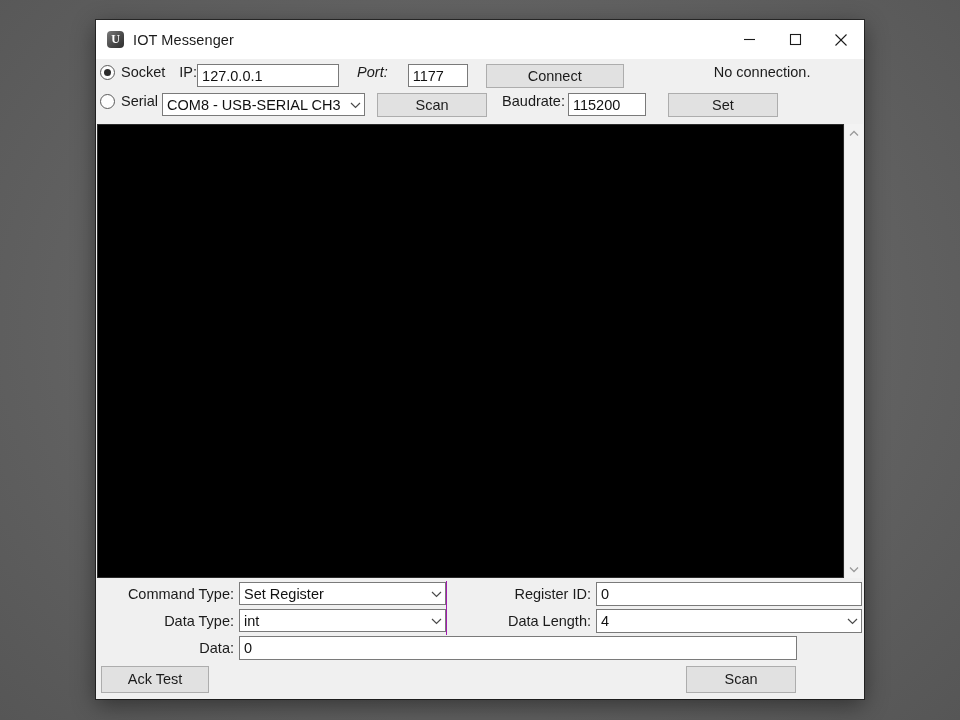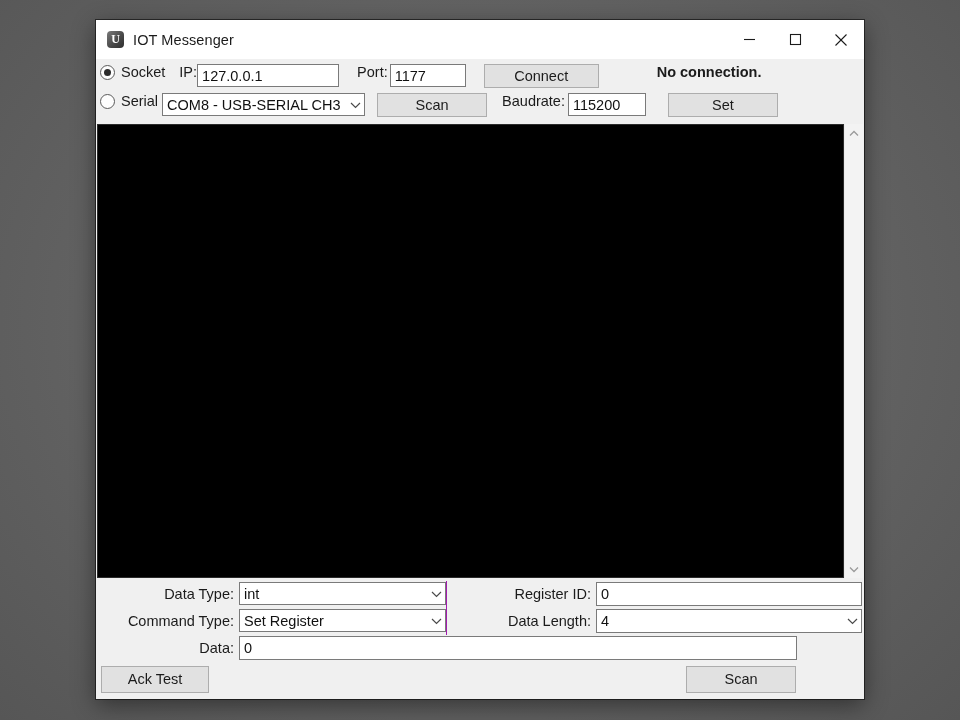--- a/index.html
+++ b/index.html
@@ -270,24 +270,24 @@
 
   <div id="toolbar">
 
     <div class="trow">
       <div class="radio-wrap">
         <div class="radio on"></div>
         <span class="lbl">Socket</span>
       </div>
       <span class="lbl" style="margin-left:14px;">IP:</span>
       <input class="field" style="width: 142px; " value="127.0.0.1">
-      <span class="lbl" style="margin-left:18px;">Port:</span>
-      <input class="field" style="width: 76px; margin-left: 2px;" value="1177">
-      <button class="btn" style="width:115px;margin-left:18px;">Connect</button>
-      <span id="status-text" style="margin-left:58px;font-weight:bold;">No connection.</span>
+      <span class="lbl" style="margin-left:18px;font-style:italic;">Port:</span>
+      <input class="field" style="width: 60px; margin-left: 20px;" value="1177">
+      <button class="btn" style="width:138px;margin-left:18px;">Connect</button>
+      <span id="status-text" style="margin-left:90px;">No connection.</span>
     </div>
 
     <div class="trow">
       <div class="radio-wrap">
         <div class="radio"></div>
         <span class="lbl">Serial</span>
       </div>
       <div class="combo" style="width:203px;margin-left:4px;">
         <span class="ctext">COM8 - USB-SERIAL CH3</span>
         <span class="carrow">
@@ -316,34 +316,34 @@
             <polyline points="1,1.5 5,5.5 9,1.5" fill="none" stroke="#9a9a9a" stroke-width="1.3"></polyline>
           </svg>
       </div>
     </div>
   </div>
 
   <div id="form">
     <div class="fgrid">
       <div class="fcol-left">
         <div class="frow">
-          <span class="flabel lw">Data Type:</span>
+          <span class="flabel lw">Command Type:</span>
           <div class="fctl combo">
-            <span class="ctext">int</span>
+            <span class="ctext">Set Register</span>
             <span class="carrow">
               <svg width="11" height="8" viewBox="0 0 11 8">
                   <polyline points="1,2 5.5,6.5 10,2" fill="none" stroke="#4a4a4a" stroke-width="1.2"></polyline>
                 </svg>
             </span>
           </div>
         </div>
         <div class="frow">
-          <span class="flabel lw">Command Type:</span>
+          <span class="flabel lw">Data Type:</span>
           <div class="fctl combo">
-            <span class="ctext">Set Register</span>
+            <span class="ctext">int</span>
             <span class="carrow">
               <svg width="11" height="8" viewBox="0 0 11 8">
                   <polyline points="1,2 5.5,6.5 10,2" fill="none" stroke="#4a4a4a" stroke-width="1.2"></polyline>
                 </svg>
             </span>
           </div>
         </div>
       </div>
 
       <div class="fcol-right">

